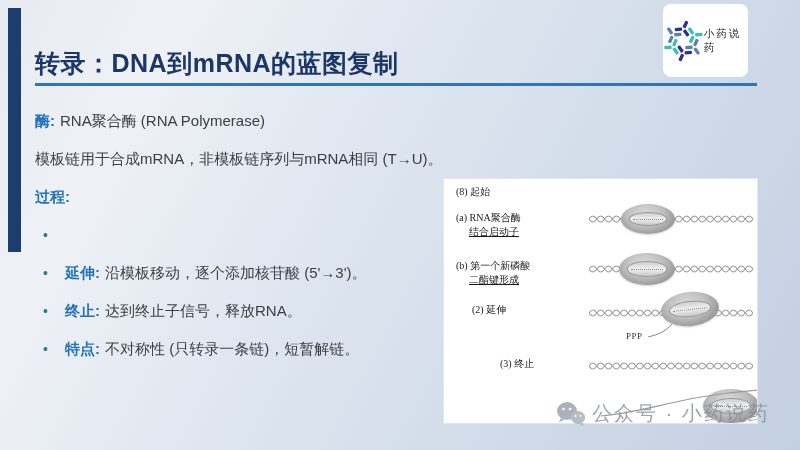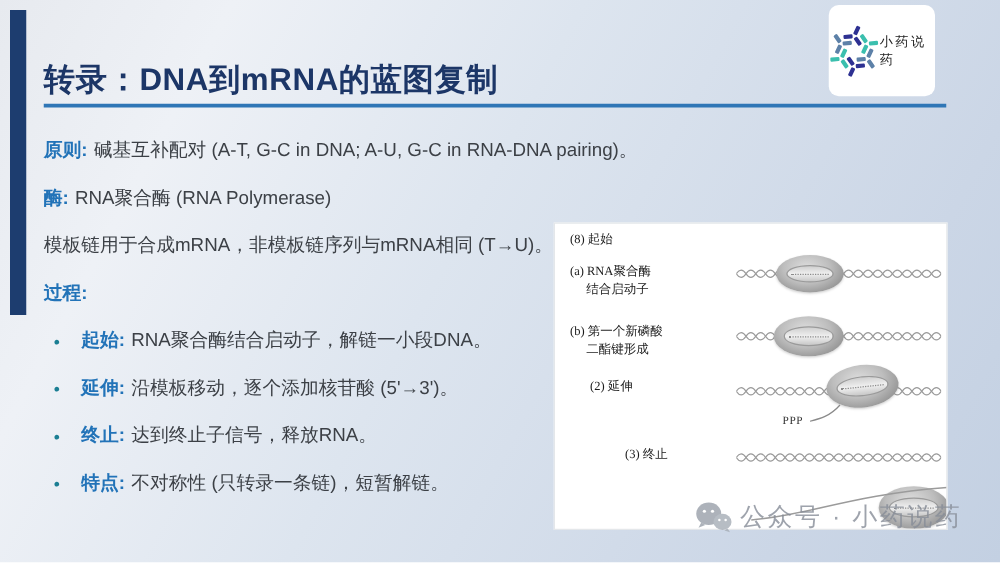--- a/index.html
+++ b/index.html
@@ -25,21 +25,21 @@
   .kw:empty{display:none;margin:0;}
   .bullet-row{padding-left:8px;display:flex;}
   .bullet-dot{color:#1b7e93;width:22px;flex:0 0 22px;font-size:14px;}
   
   .panel{
     position:absolute;left:443px;top:178px;width:315px;height:246px;background:#ffffff;
     border:1px solid #e4e7ea;box-sizing:border-box;overflow:hidden;
     font-family:"Liberation Serif","DejaVu Serif",serif;color:#1a1a1a;
   }
   .dlabel{position:absolute;font-size:10px;line-height:14px;white-space:nowrap;}
-  .dlabel .l2{padding-left:13px;display:block;}
+  .dlabel .l2{padding-left:13px;display:block;text-decoration:underline;}
   .helix{position:absolute;left:145px;width:164px;height:14px;}
   .blob{position:absolute;border-radius:50%;
     background:radial-gradient(ellipse at 45% 35%,#dedede 0%,#bdbdbd 45%,#929292 80%,#858585 100%);
     box-shadow:0 1px 2px rgba(0,0,0,0.18);}
   .blob .lens{position:absolute;left:14%;right:14%;top:26%;bottom:26%;border-radius:50%;
     background:linear-gradient(#cfcfcf,#f0f0f0 50%,#c8c8c8);border:1px solid #9a9a9a;}
   .blob .lens:after{content:"";position:absolute;left:3px;right:3px;top:50%;border-top:1px dotted #8a8a8a;}
   .ppp{position:absolute;font-size:9px;font-weight:400;color:#333;letter-spacing:0.5px;}
   .overlay-svg{position:absolute;left:0;top:0;pointer-events:none;}
   
@@ -70,35 +70,31 @@
       <use href="#ylobe" transform="translate(48.5,41.5) rotate(145)" fill="#5d81a8"></use>
       <use href="#ylobe" transform="translate(32,51) rotate(205)" fill="#2e3192"></use>
       <use href="#ylobe" transform="translate(15.5,41.5) rotate(265)" fill="#3bbfae"></use>
       <use href="#ylobe" transform="translate(15.5,22.5) rotate(325)" fill="#5d81a8"></use>
     </svg>
     <div class="logo-text">小药说药</div>
   </div>
 
   <div class="content">
     <div class="content-row">
-      <span class="kw">原则:</span><span>碱基互补配对 (A-T, G-C in DNA; A-U, G-C in RNA-DNA pairing)。</span>
-    </div>
-    <div class="content-row">
       <span class="kw">酶:</span><span>RNA聚合酶 (RNA Polymerase)</span>
     </div>
     <div class="content-row">
       <span>模板链用于合成mRNA，非模板链序列与mRNA相同 (T→U)。</span>
     </div>
     <div class="content-row">
       <span class="kw">过程:</span><span></span>
     </div>
 
     <div class="content-row bullet-row">
       <span class="bullet-dot">•</span>
-      <span><span class="kw">起始:</span><span>RNA聚合酶结合启动子，解链一小段DNA。</span></span>
     </div>
     <div class="content-row bullet-row">
       <span class="bullet-dot">•</span>
       <span><span class="kw">延伸:</span><span>沿模板移动，逐个添加核苷酸 (5'→3')。</span></span>
     </div>
     <div class="content-row bullet-row">
       <span class="bullet-dot">•</span>
       <span><span class="kw">终止:</span><span>达到终止子信号，释放RNA。</span></span>
     </div>
     <div class="content-row bullet-row">

